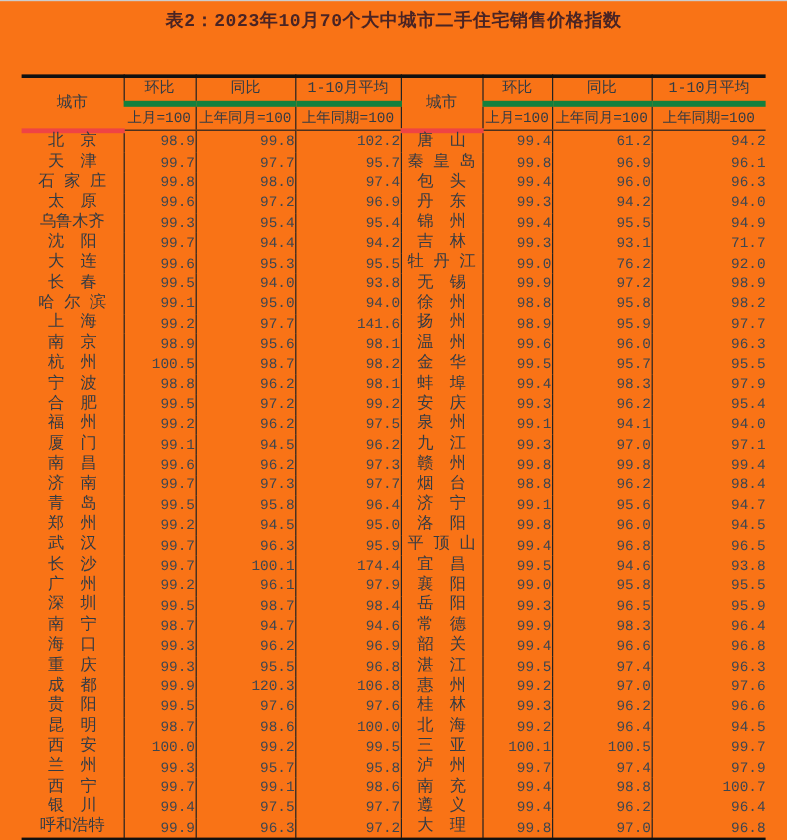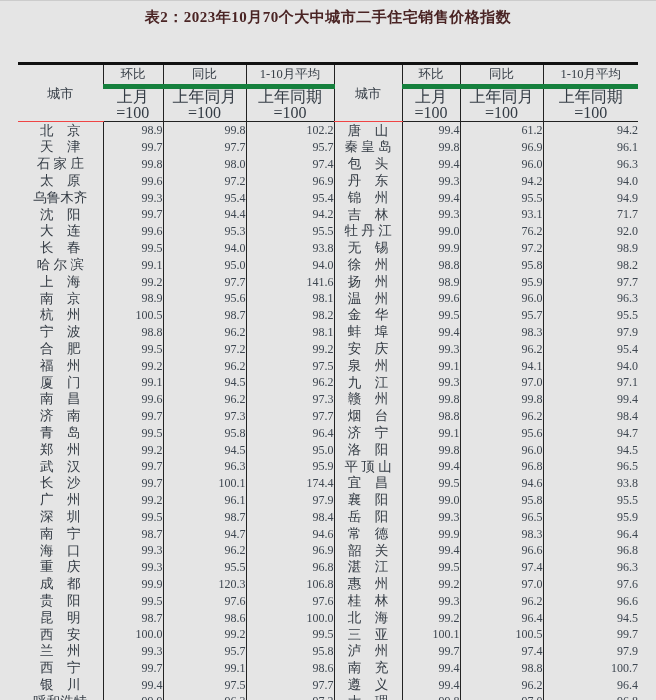--- a/index.html
+++ b/index.html
@@ -1,21 +1,21 @@
 <!DOCTYPE html>
 <html><head>
 <meta charset="utf-8">
 <style>
   html, body { margin: 0; padding: 0; background: #ffffff; }
   .page {
     position: relative;
     width: 656px;
     height: 700px;
-    background: #e5e5e5;
-    font-family: Liberation Serif, serif;
+    background: #f97316;
+    font-family: Liberation Mono, monospace;
     color: #3d4650;
     overflow: hidden;
   }
   .top-rule {
     position: absolute;
     top: 0; left: 0;
     width: 656px; height: 1px;
     background: #cccccc;
   }
   .title {
@@ -45,22 +45,22 @@
     font-weight: normal;
   }
   table.idx th:first-child, table.idx td:first-child { border-left: none; }
   thead th {
     font-size: 12.5px;
     text-align: center;
     height: 19px;
     color: #333b44;
   }
   thead tr.h1 th.sub { border-bottom: 5px solid #15803d; }
-  thead tr.h2 th { border-bottom: 1px solid #222222; font-size: 16px; margin-left: 32px; }
-  thead th.city-h { border-bottom: 1px solid #ef4444; font-size: 13px; }
+  thead tr.h2 th { border-bottom: 1px solid #222222; font-size: 12px; margin-left: 32px; }
+  thead th.city-h { border-bottom: 4px solid #ef4444; font-size: 13px; }
   tbody td { height: 16.8px; }
   td.city {
     text-align: center;
     font-size: 13.5px;
     color: #333b44;
     white-space: pre;
   }
   td.num {
     text-align: right;
     padding-right: 9px;

